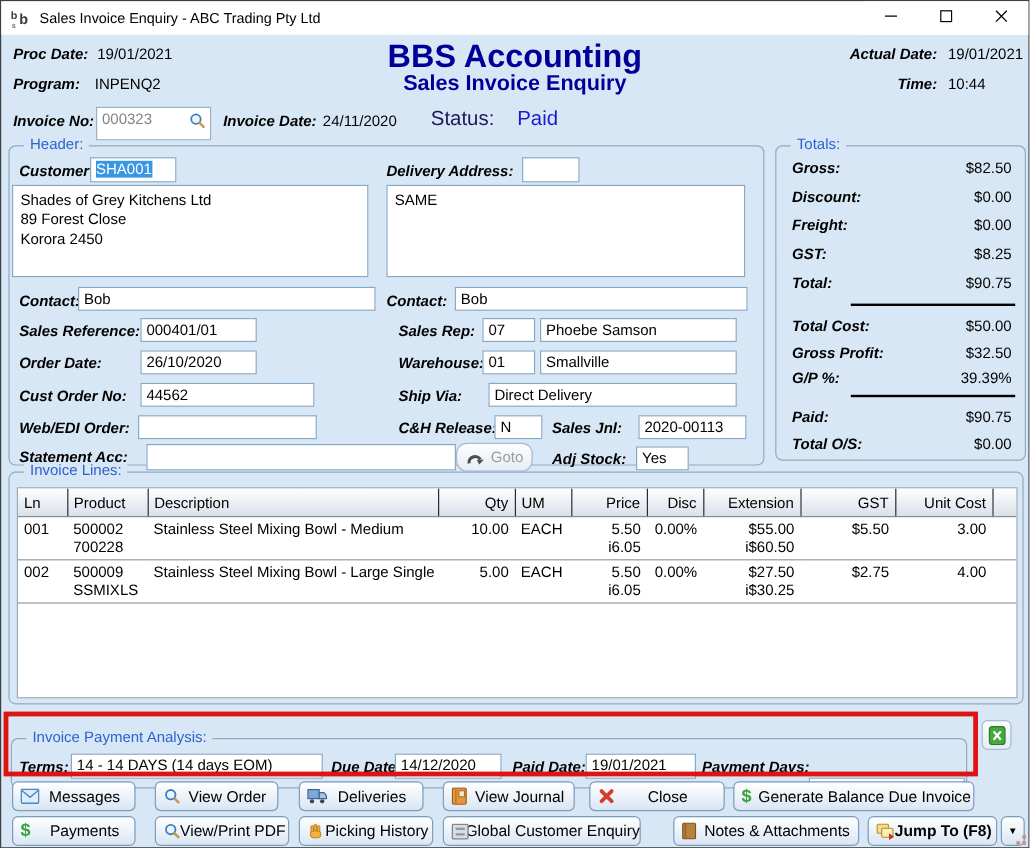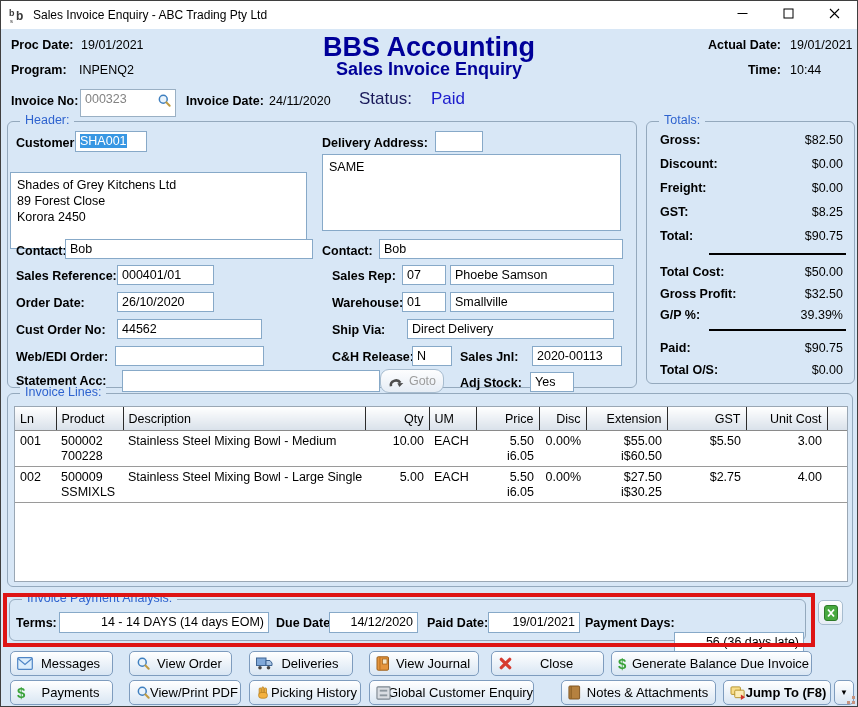--- a/index.html
+++ b/index.html
@@ -1,19 +1,19 @@
 <!DOCTYPE html>
 <html><head>
 <meta charset="utf-8">
 <style>
   html,body{margin:0;padding:0;background:#f2f2f2;}
   .window{position:relative;width:858px;height:707px;box-sizing:border-box;border:1px solid #3f3f3f;
           background:#d8e7f6;font-family:"Liberation Sans",sans-serif;font-size:12.5px;color:#000;overflow:hidden;}
   .abs{position:absolute;}
-  .lbl{font-weight:700;white-space:nowrap;}
+  .lbl{font-weight:700;white-space:nowrap;font-style:italic;}
   .val{white-space:nowrap;}
   .fld{position:absolute;background:#fff;border:1px solid #87a9c8;box-sizing:border-box;
        padding:2px 4px;white-space:nowrap;overflow:hidden;font-size:12.5px;line-height:15px;}
   .box{position:absolute;background:#fff;border:1px solid #87a9c8;box-sizing:border-box;
        padding:4px 6px;font-size:12.5px;line-height:16px;}
   .group{position:absolute;border:1px solid #94a9bd;border-radius:6px;box-sizing:border-box;}
   .legend{position:absolute;top:-9px;left:12px;background:#d8e7f6;padding:0 5px;color:#2e63cf;
           font-size:12.5px;white-space:nowrap;}
   
   .titlebar{position:absolute;left:0;top:0;width:100%;height:28px;background:#fff;display:flex;align-items:center;}
@@ -121,21 +121,21 @@
     <span class="abs lbl" style="left:8px;top:14px;">Customer</span>
     <div class="fld" style="left:67px;top:9px;width:72px;height:21px;">
       <span class="sel">SHA001</span>
     </div>
 
     <span class="abs lbl" style="left:314px;top:14px;">Delivery Address:</span>
     <div class="fld" style="left:427px;top:9px;width:48px;height:21px;">
       <span></span>
     </div>
 
-    <div class="box" style="left:2px;top:32px;width:297px;height:77px;margin-top:18px;">
+    <div class="box" style="left:2px;top:32px;width:297px;height:77px;">
       <div>Shades of Grey Kitchens Ltd</div>
       <div>89 Forest Close</div>
       <div>Korora 2450</div>
     </div>
     <div class="box" style="left:314px;top:32px;width:299px;height:77px;">
       <div>SAME</div>
     </div>
 
     <span class="abs lbl" style="left:8px;top:122px;">Contact:</span>
     <div class="fld" style="left:57px;top:117px;width:248px;height:20px;">
@@ -357,21 +357,21 @@
             <td class="r">
                 <div>4.00</div>
               </td>
             <td></td>
           </tr>
         </tbody>
       </table>
     </div>
   </div>
 
-  <div class="group" style="left:8px;top:598px;width:797px;height:42px;text-align:right;">
+  <div class="group" style="left:8px;top:614px;width:797px;height:42px;">
     <span class="legend">Invoice Payment Analysis:</span>
     <span class="abs lbl" style="left:6px;top:16px;">Terms:</span>
     <div class="fld" style="left:49px;top:12px;width:210px;height:21px;">
       <span>14 - 14 DAYS (14 days EOM)</span>
     </div>
     <span class="abs lbl" style="left:266px;top:16px;">Due Date:</span>
     <div class="fld" style="left:319px;top:12px;width:89px;height:21px;">
       <span>14/12/2020</span>
     </div>
     <span class="abs lbl" style="left:417px;top:16px;">Paid Date:</span>

